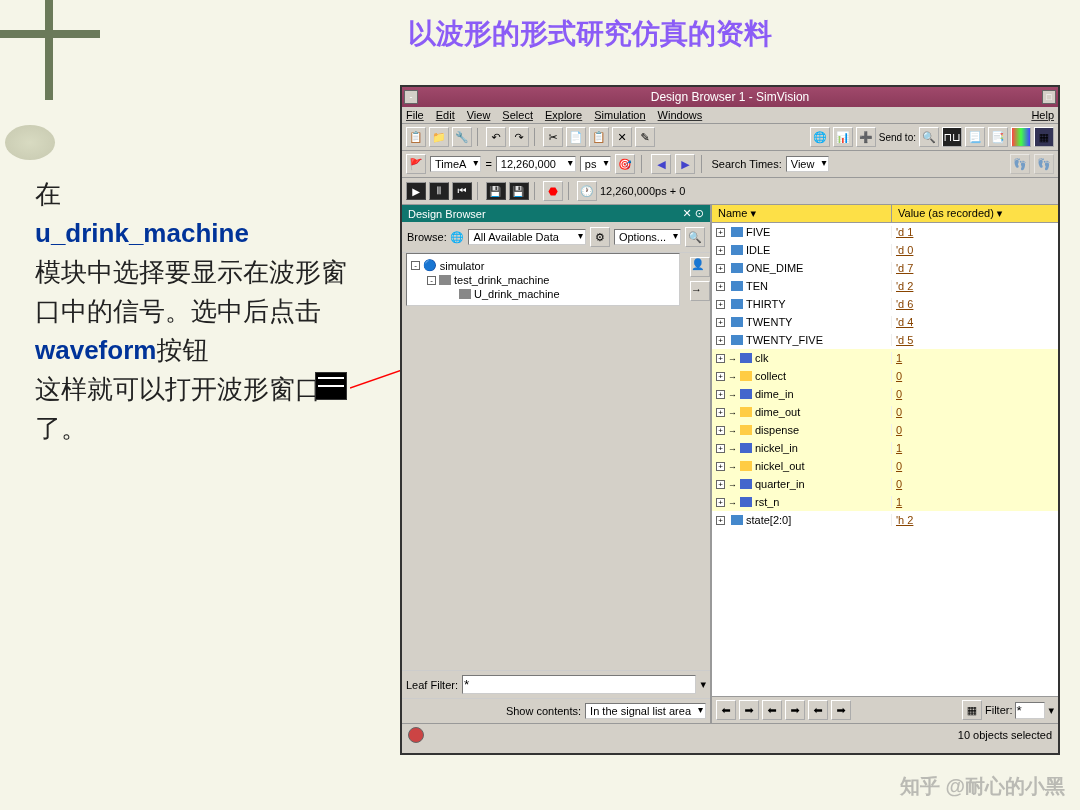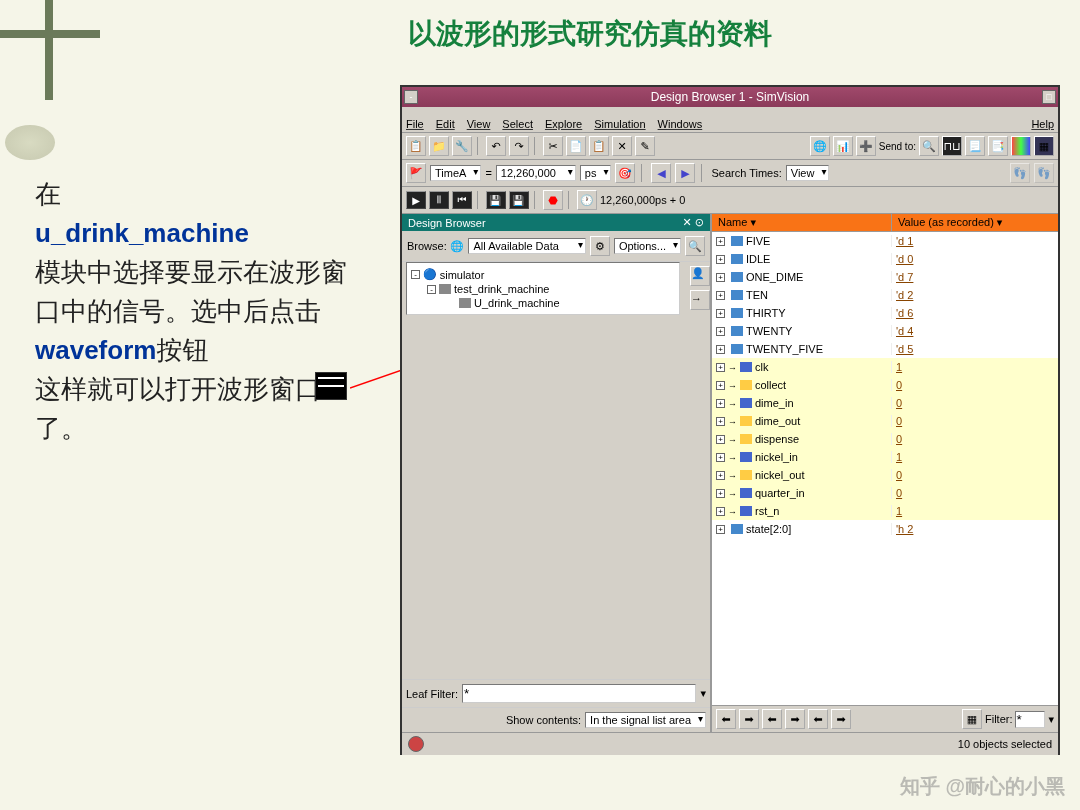--- a/index.html
+++ b/index.html
@@ -1,29 +1,29 @@
 <!DOCTYPE html>
 <html><head>
 <meta charset="utf-8">
 <style>
 * { box-sizing: border-box; margin: 0; padding: 0; }
 body { font-family: Arial, sans-serif; width: 1080px; height: 810px; background: #f5f5e8; position: relative; overflow: hidden; }
-.slide-title { text-align: center; color: #15803d; font-size: 28px; font-weight: bold; padding: 15px 0 10px 0; margin-left: 100px; }
+.slide-title { text-align: center; color: #8b5cf6; font-size: 28px; font-weight: bold; padding: 15px 0 10px 0; margin-left: 100px; }
 .left-text { position: absolute; left: 35px; top: 175px; width: 335px; font-size: 26px; line-height: 1.5; color: #222; }
 .left-text .bold-blue { color: #003399; font-weight: bold; }
 .decor-bar { position: absolute; left: 0; top: 30px; width: 100px; height: 8px; background: #6b7a5a; }
 .decor-bar2 { position: absolute; left: 45px; top: 0; width: 8px; height: 100px; background: #6b7a5a; }
 .decor-leaf { position: absolute; left: 5px; top: 125px; width: 50px; height: 35px; background: radial-gradient(#c5c9a8, #a8ab8a); border-radius: 50%; opacity: 0.6; }
 .app-window { position: absolute; left: 400px; top: 85px; width: 660px; height: 670px; background: #d4d0c8; border: 2px solid #333; font-family: "Tahoma", sans-serif; font-size: 11px; }
 .titlebar { background: linear-gradient(#a0496b, #8b3a5a); color: white; height: 20px; display: flex; align-items: center; justify-content: center; position: relative; font-size: 12px; }
 .titlebar-buttons { position: absolute; right: 2px; display: flex; gap: 2px; }
 .titlebar-btn { width: 14px; height: 14px; background: #d4d0c8; border: 1px solid #666; font-size: 9px; text-align: center; line-height: 12px; }
 .titlebar-btn.left { position: absolute; left: 2px; }
 .menubar { background: #d4d0c8; padding: 2px 4px; display: flex; gap: 12px; border-bottom: 1px solid #999; }
-.menubar span { text-decoration: underline; text-decoration-color: #333; margin-top: 9px; }
+.menubar span { text-decoration: underline; text-decoration-color: #333; }
 .menubar .help { margin-left: auto; text-align: center; }
 .toolbar { background: #d4d0c8; padding: 3px 4px; display: flex; align-items: center; gap: 3px; border-bottom: 1px solid #999; flex-wrap: nowrap; }
 .tool-btn { width: 20px; height: 20px; background: #d4d0c8; border: 1px outset #fff; display: inline-flex; align-items: center; justify-content: center; font-size: 11px; }
 .tool-sep { width: 4px; height: 18px; border-left: 1px solid #999; margin: 0 2px; }
 .toolbar2 { display: flex; align-items: center; gap: 4px; padding: 3px 4px; border-bottom: 1px solid #999; }
 .dropdown { background: white; border: 1px inset #ccc; padding: 1px 14px 1px 4px; position: relative; font-size: 11px; }
 .dropdown::after { content: "▾"; position: absolute; right: 2px; top: 0; font-size: 10px; }
 .playbar { display: flex; align-items: center; gap: 3px; padding: 3px 4px; border-bottom: 1px solid #999; }
 .play-btn { width: 20px; height: 18px; background: #222; color: white; border: 1px outset #999; display: inline-flex; align-items: center; justify-content: center; font-size: 10px; }
 .main-area { display: flex; height: 518px; }
@@ -34,21 +34,21 @@
 .tree-item { padding: 1px 0; display: flex; align-items: center; gap: 3px; }
 .tree-indent1 { padding-left: 16px; }
 .tree-indent2 { padding-left: 48px; }
 .tree-icon { width: 12px; height: 10px; display: inline-block; }
 .tree-side-btns { position: absolute; right: -26px; top: 4px; display: flex; flex-direction: column; gap: 4px; }
 .side-btn { width: 20px; height: 20px; background: #d4d0c8; border: 1px outset #fff; }
 .leaf-filter { padding: 4px; display: flex; align-items: center; gap: 4px; border-top: 1px solid #ccc; }
 .leaf-filter input { flex: 1; border: 1px inset #ccc; padding: 1px; background: white; }
 .show-contents { padding: 4px; display: flex; align-items: center; gap: 4px; justify-content: flex-end; border-top: 1px solid #ccc; }
 .right-panel { flex: 1; display: flex; flex-direction: column; }
-.col-headers { display: flex; background: #f97316; border-bottom: 1px solid #999; }
+.col-headers { display: flex; background: #fde047; border-bottom: 1px solid #999; }
 .col-name { width: 180px; padding: 2px 6px; border-right: 1px solid #999; font-size: 11px; }
 .col-value { flex: 1; padding: 2px 6px; font-size: 11px; }
 .signal-list { flex: 1; overflow: auto; background: white; font-size: 11px; }
 .signal-row { display: flex; height: 18px; align-items: center; }
 .signal-row.yellow { background: #ffffcc; }
 .sig-name { width: 180px; padding: 0 4px; display: flex; align-items: center; gap: 3px; border-right: 1px solid #eee; }
 .sig-value { flex: 1; padding: 0 4px; color: #884400; text-decoration: underline; }
 .sig-icon { width: 12px; height: 10px; display: inline-block; }
 .sig-module { background: #4488cc; }
 .sig-port-out { background: #ffcc44; }

